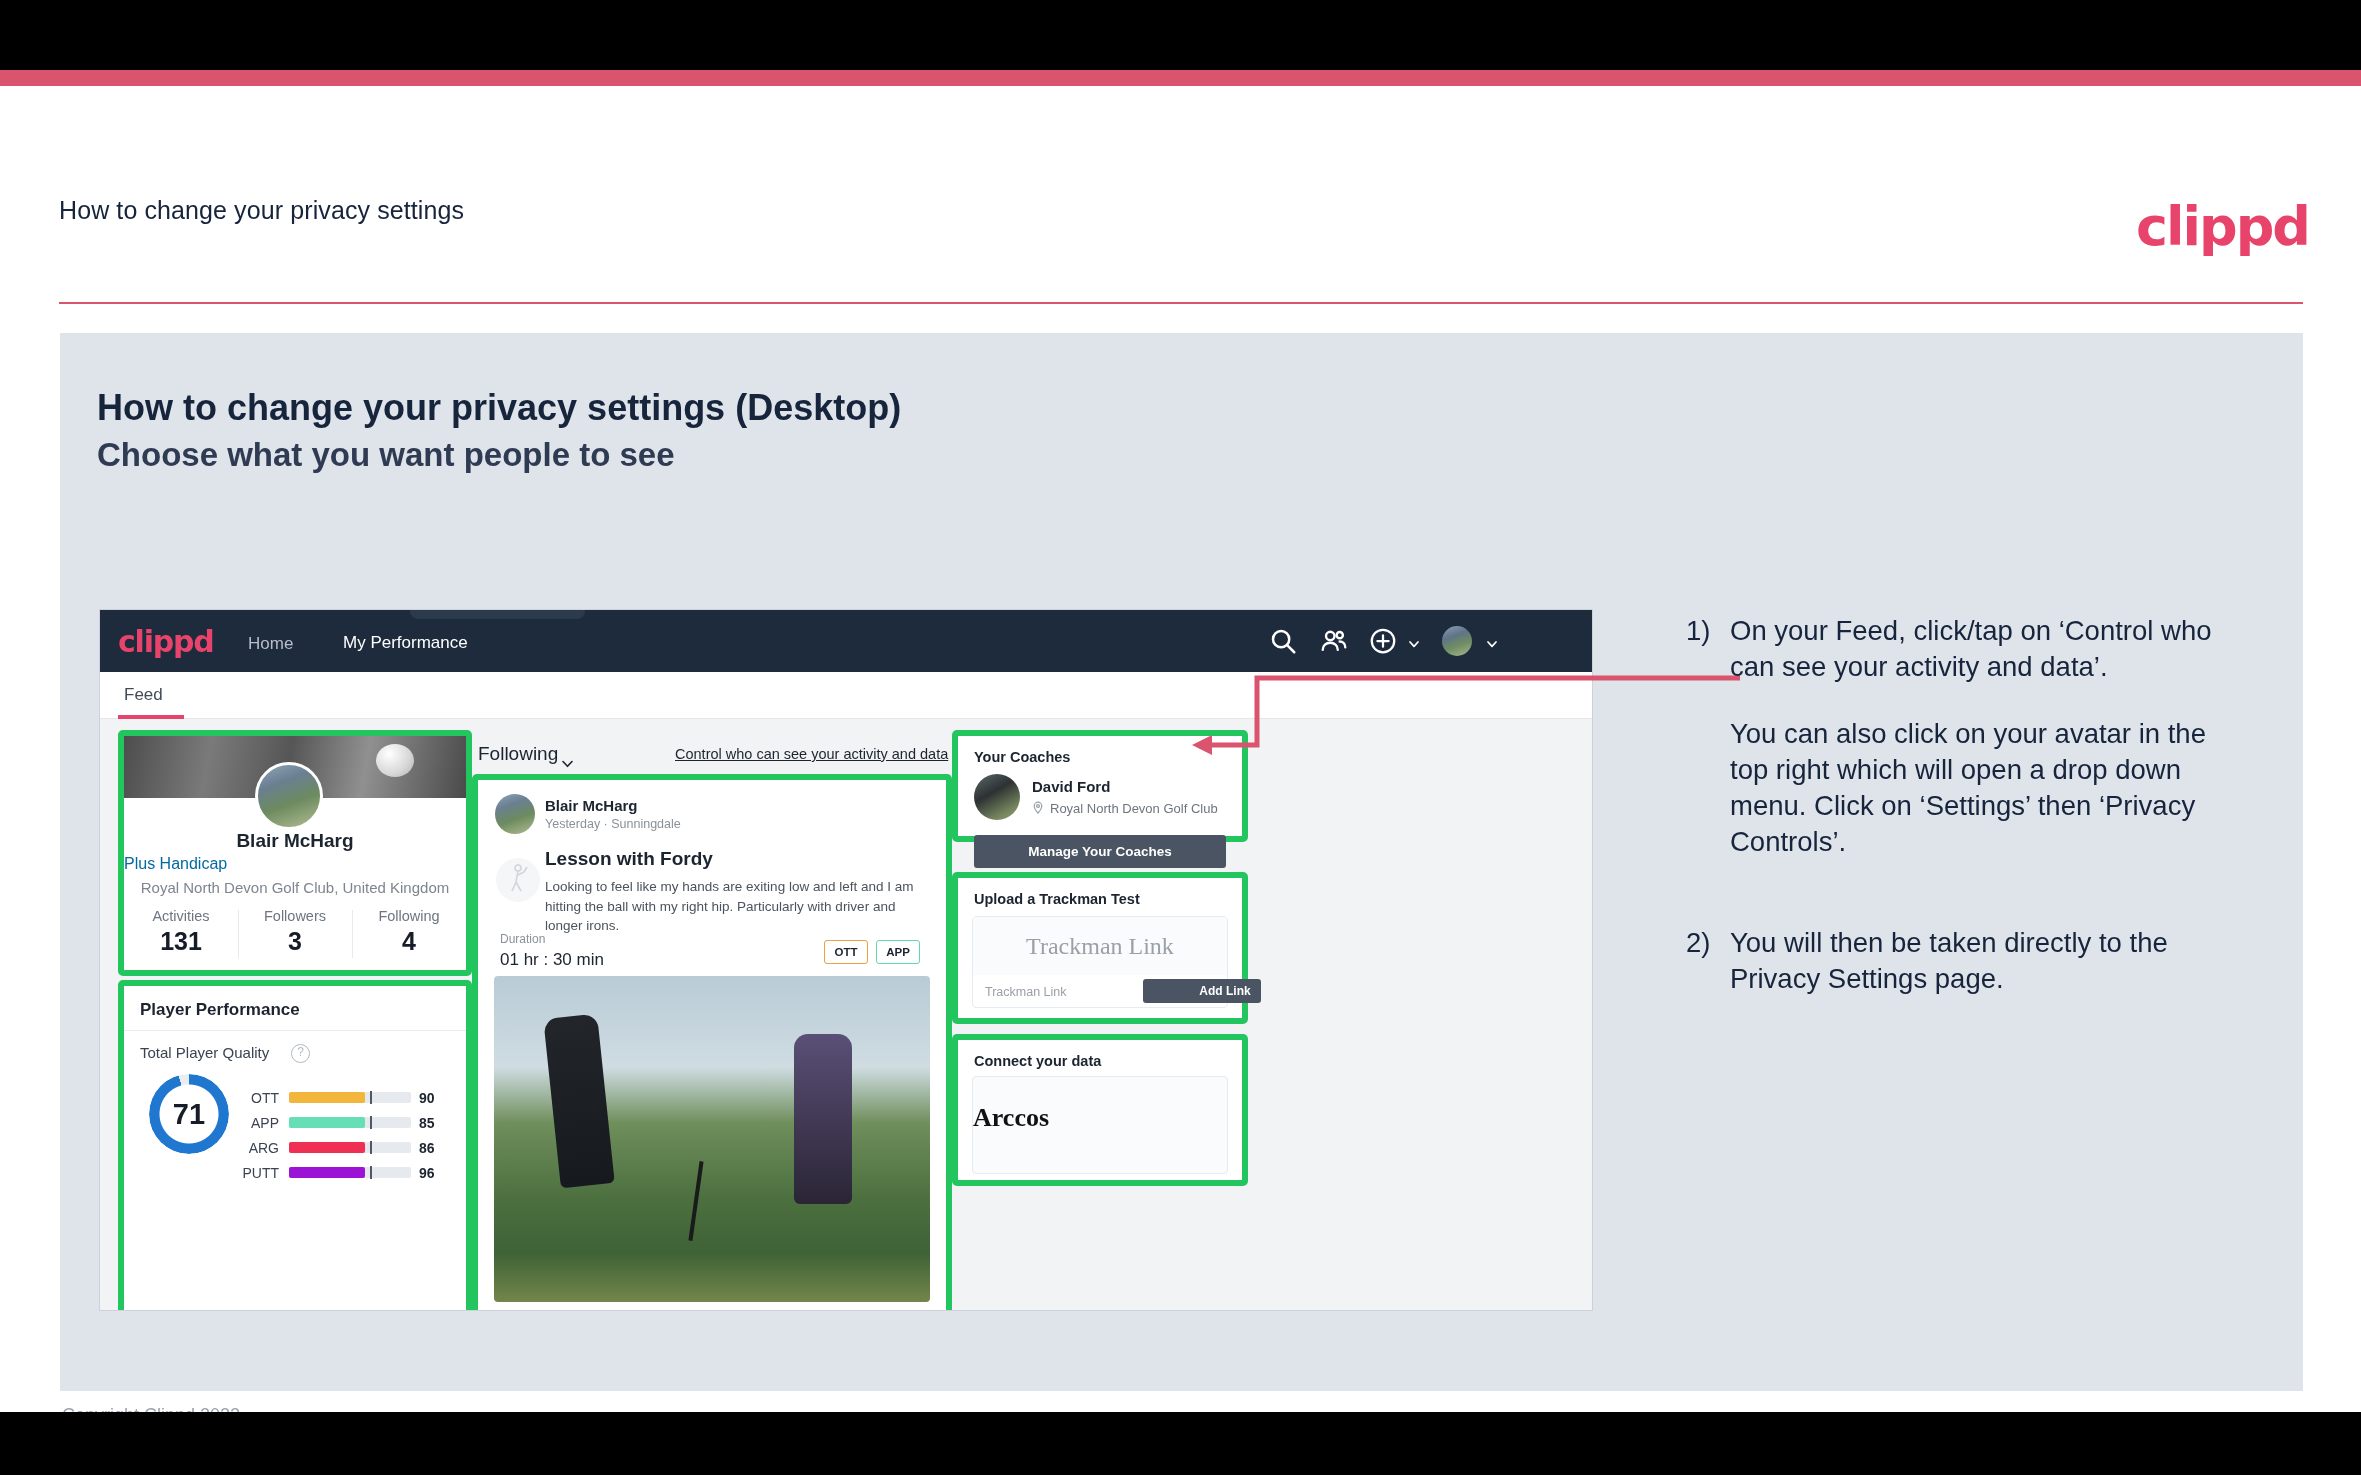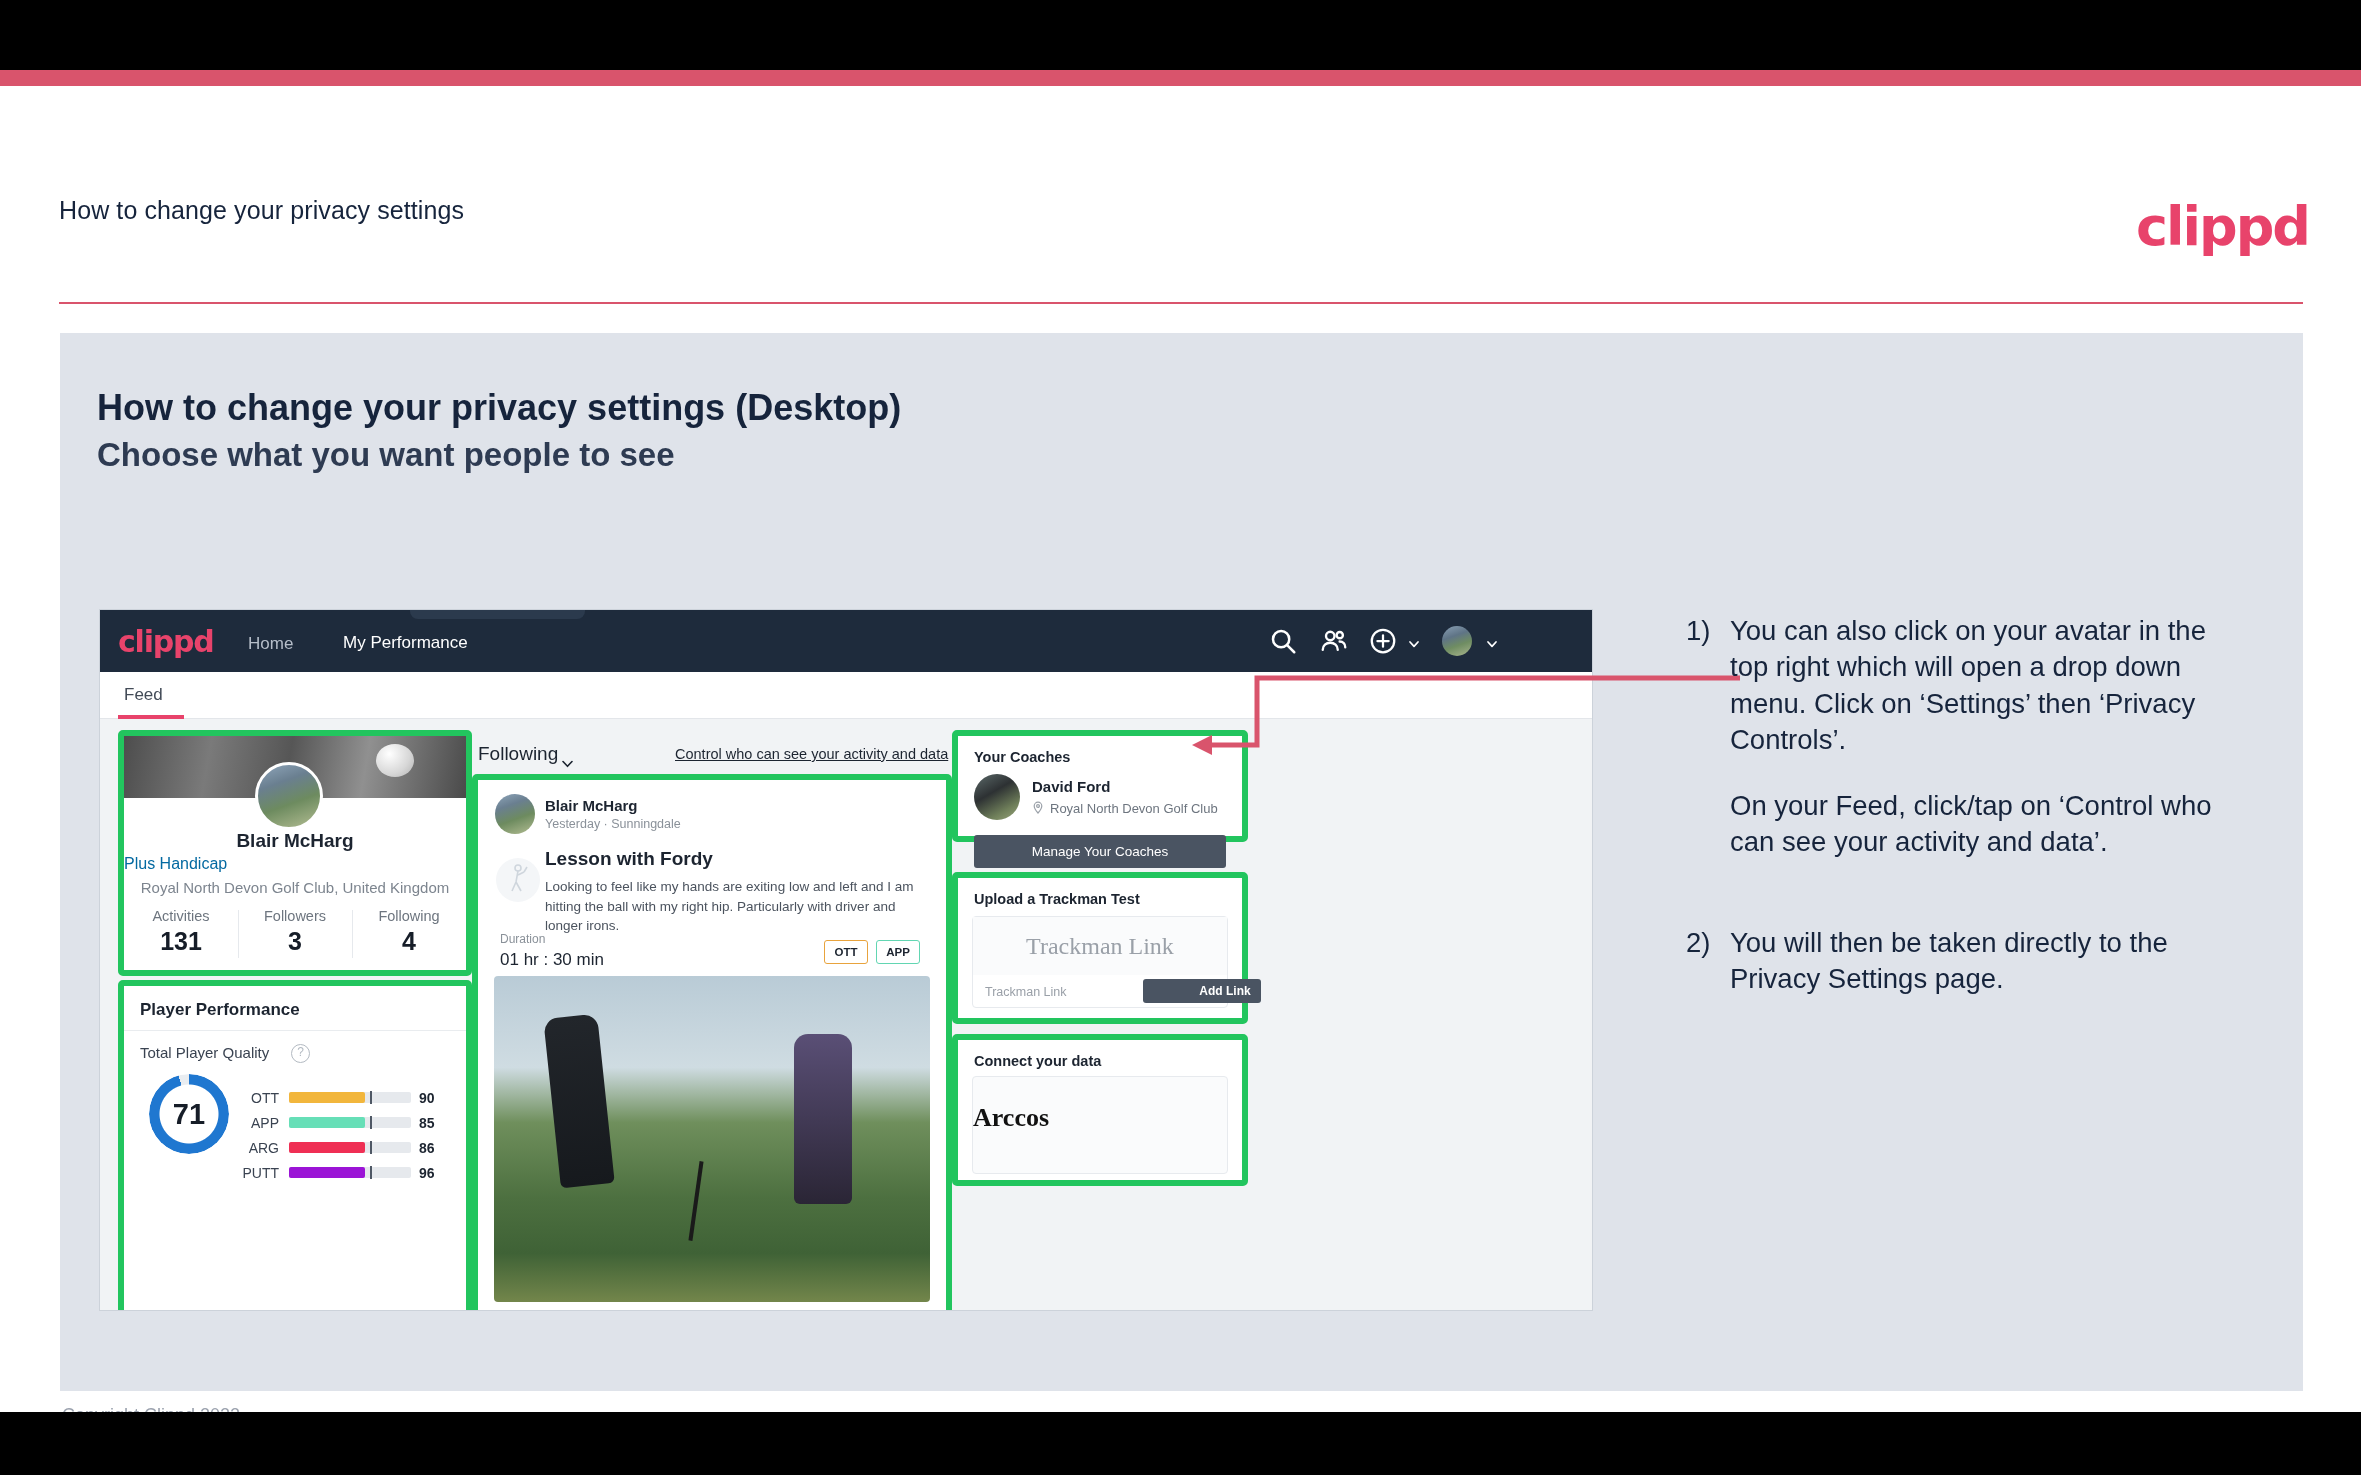--- a/index.html
+++ b/index.html
@@ -98,21 +98,21 @@
 
   
   .c-coach{left:852px;top:120px;width:284px;height:100px;}
   .rh{position:absolute;left:16px;top:13px;font-size:14.5px;font-weight:bold;color:#1c2430;}
   .coach-av{position:absolute;left:16px;top:38px;width:46px;height:46px;border-radius:50%;
      background:linear-gradient(150deg,#5d6b6b 0%,#2d3133 40%,#6f7f5a 75%,#9aa67c 100%);}
   .coach-n{position:absolute;left:74px;top:42px;font-size:15px;font-weight:bold;color:#1c2430;}
   .coach-c{position:absolute;left:92px;top:65px;font-size:13px;color:#6d757f;}
   .pin{position:absolute;left:74px;top:65px;width:12px;height:14px;}
   .btn-coach{position:absolute;left:16px;top:99px;width:252px;height:33px;background:#4a5462;border-radius:3px;
-     color:#fff;font-size:13.5px;font-weight:normal;text-align:center;line-height:33px;}
+     color:#fff;font-size:13.5px;font-weight:bold;text-align:center;line-height:33px;}
   .c-track{left:852px;top:262px;width:284px;height:140px;}
   .tk-box{position:absolute;left:14px;top:38px;width:254px;height:90px;border:1px solid #e7eaee;border-radius:4px;background:#fff;}
   .tk-logo{position:absolute;left:0;right:0;top:0;height:58px;line-height:58px;text-align:center;background:#fafbfc;
      font-family:"Liberation Serif",serif;font-size:24px;color:#9aa0a8;}
   .tk-ph{position:absolute;left:12px;top:68px;font-size:12.5px;color:#9aa0a8;}
   .tk-btn{position:absolute;left:170px;top:62px;width:72px;height:24px;background:#4a5462;border-radius:3px;
      color:#fff;font-size:12px;font-weight:bold;text-align:center;line-height:24px;padding-left:46px;}
   .c-conn{left:852px;top:424px;width:284px;height:140px;}
   .cn-box{position:absolute;left:14px;top:36px;width:254px;height:96px;border:1px solid #e7eaee;border-radius:4px;background:#fafbfc;}
   .cn-logo{position:absolute;left:0;right:0;top:26px;font-family:"Liberation Serif",serif;
@@ -320,22 +320,22 @@
 
   <svg class="callout" viewBox="0 0 560 160">
     <polyline points="560,48 77,48 77,115 30,115" fill="none" stroke="#d9546c" stroke-width="5" stroke-linejoin="miter" stroke-linecap="butt"></polyline>
     <polygon points="12,115 32,105 32,125" fill="#d9546c"></polygon>
   </svg>
 
   <div class="ins">
     <div class="ins-item">
       <div class="ins-num">1)</div>
       <div class="ins-body">
+        <p class="ins-p">On your Feed, click/tap on ‘Control who can see your activity and data’.</p>
         <p class="ins-p">You can also click on your avatar in the top right which will open a drop down menu. Click on ‘Settings’ then ‘Privacy Controls’.</p>
-        <p class="ins-p">On your Feed, click/tap on ‘Control who can see your activity and data’.</p>
       </div>
     </div>
     <div class="ins-item" style="margin-top:30px">
       <div class="ins-num">2)</div>
       <div class="ins-body">
         <p class="ins-p">You will then be taken directly to the Privacy Settings page.</p>
       </div>
     </div>
   </div>
 

